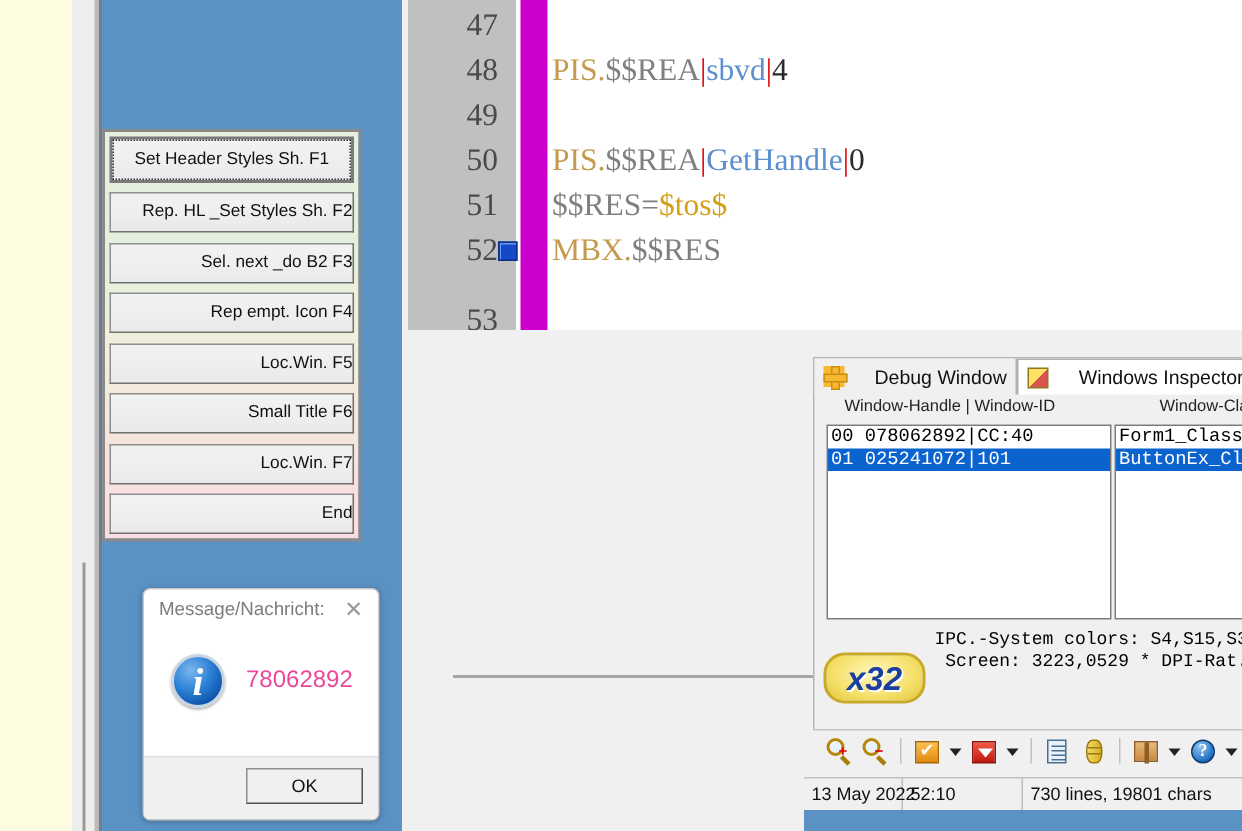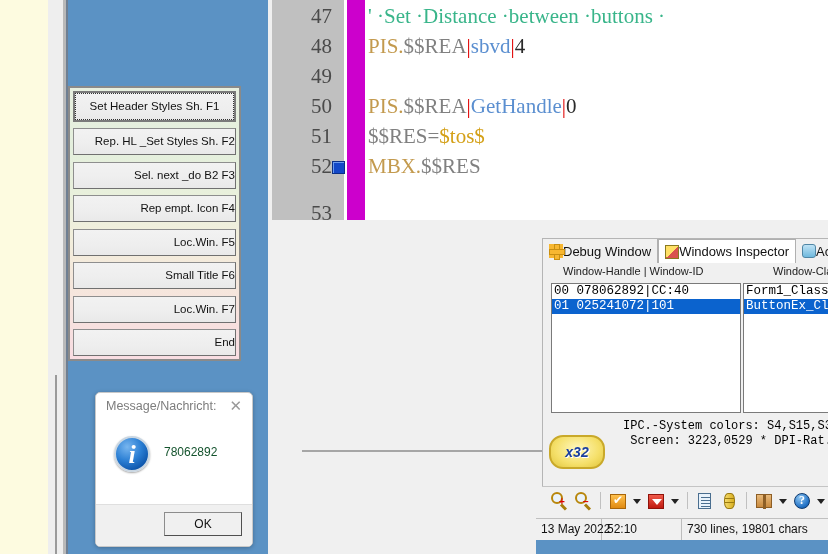--- a/index.html
+++ b/index.html
@@ -60,21 +60,21 @@
     position:absolute; left:18px; top:13px; width:36px; height:36px; border-radius:50%;
     background:radial-gradient(circle at 35% 28%, #78b6ef 0%, #2b7fd4 45%, #0b52a8 80%, #063d81 100%);
     border:2px solid #c9d6e2;
     box-shadow:0 1px 2px rgba(0,0,0,.35);
   }
   #msg-icon::after{
     content:"i"; position:absolute; left:0; right:0; top:2px;
     text-align:center; color:#fff; font-family:"Liberation Serif", serif;
     font-size:26px; font-weight:bold; font-style:italic;
   }
-  #msg-text{ position:absolute; left:68px; top:22px; font-size:12px; color:#14532d; }
+  #msg-text{ position:absolute; left:68px; top:22px; font-size:16px; color:#ec4899; }
   #msg-footer{
     position:absolute; left:0; bottom:0; width:100%; height:42px;
     background:#f0f0f0; border-top:1px solid #dfdfdf;
   }
   #msg-ok{
     position:absolute; right:10px; top:7px; width:78px; height:24px;
     background:#f0f0f0; border:1px solid #8c8c8c;
     border-right-color:#505050; border-bottom-color:#505050;
     font-size:12px; color:#111; line-height:22px; text-align:center; cursor:pointer;
   }
@@ -103,21 +103,21 @@
   .c-gold{ color:#d4a017; }
 
   #ed-hsep{ position:absolute; left:4px; top:222px; width:556px; height:14px; background:#f0f0f0; }
   #ed-hsep-line{ position:absolute; left:30px; top:228px; width:278px; height:2px; background:#a6a6a6; }
 
   
   #tab-panel{ position:absolute; left:274px; top:238px; width:554px; height:274px; background:#f0f0f0;
               border-left:1px solid #b5b5b5; border-top:1px solid #b5b5b5; }
   #tabstrip{ position:absolute; left:0; top:0; height:24px; display:flex; }
   .tab{
-    display:flex; align-items:center; gap:0; padding:0 6px; height:24px;
+    display:flex; align-items:center; gap:20px; padding:0 6px; height:24px;
     font-size:13px; color:#111; border-right:1px solid #b0b0b0;
     background:#f0f0f0; cursor:pointer; white-space:nowrap;
   }
   .tab.active{ background:#ffffff; border:1px solid #b0b0b0; border-bottom:none; }
   .tab-ico{ width:14px; height:14px; display:inline-block; position:relative; flex:0 0 14px; }
 
   
   .ico-plus{ background:#f7b731; }
   .ico-plus::before{ content:""; position:absolute; left:5px; top:0; width:4px; height:14px; background:#f7b731; border:1px solid #c98f12;}
   .ico-plus::after{ content:""; position:absolute; left:0; top:5px; width:14px; height:4px; background:#f7b731; border:1px solid #c98f12;}
@@ -135,25 +135,25 @@
   #listbox-right{ left:200px; width:354px; }
   .lrow{
     font-family:"Liberation Mono", monospace; font-size:12.5px; color:#000;
     padding:0 2px; height:15px; line-height:15px; white-space:pre;
   }
   .lrow.sel{ background:#0b63ce; color:#ffffff; }
 
   #info-block{ position:absolute; left:80px; top:180px; font-family:"Liberation Mono", monospace;
                font-size:12px; color:#000; line-height:15px; white-space:pre; }
   #x32-badge{
-    position:absolute; left:6px; top:196px; width:56px; height:34px;
+    position:absolute; left:6px; top:196px; width:68px; height:34px;
     background:radial-gradient(ellipse at 50% 40%, #fff8bf 0%, #f5e06a 60%, #e0c53c 100%);
     border:2px solid #c9a92a; border-radius:14px;
     color:#1a3fa0; font-family:"Liberation Sans", sans-serif; font-weight:bold;
-    font-size:14px; text-align:center; line-height:31px; font-style:italic;
+    font-size:22px; text-align:center; line-height:31px; font-style:italic;
     text-shadow:1px 1px 0 #ffffff;
   }
 
   
   #toolbar{
     position:absolute; left:274px; top:486px; width:554px; height:28px;
     background:#f0f0f0; border-top:1px solid #c4c4c4;
     display:flex; align-items:center; gap:2px; padding-left:6px;
   }
   .tb{ width:22px; height:22px; position:relative; display:inline-block; cursor:pointer; }
@@ -253,21 +253,20 @@
     <div id="msg-ok">OK</div>
   </div>
 </div>
 
 <div id="right-pane">
 
   <div id="editor">
     <div id="gutter"></div>
     <div id="magenta-bar"></div>
   <div class="ln" style="top: 4px;">47</div>
-      <div class="code" style="top: 4px;"><span class="c-comment">' ·Set ·Distance ·between ·buttons ·</span></div>
       <div class="ln" style="top: 34px;">48</div>
       <div class="code" style="top: 34px;"><span class="c-cmd">PIS.</span><span class="c-gray">$$REA</span><span class="c-pipe">|</span><span class="c-blue">sbvd</span><span class="c-pipe">|</span><span class="c-num">4</span></div>
       <div class="ln" style="top: 64px;">49</div>
       <div class="code" style="top: 64px;"></div>
       <div class="ln" style="top: 94px;">50</div>
       <div class="code" style="top: 94px;"><span class="c-cmd">PIS.</span><span class="c-gray">$$REA</span><span class="c-pipe">|</span><span class="c-blue">GetHandle</span><span class="c-pipe">|</span><span class="c-num">0</span></div>
       <div class="ln" style="top: 124px;">51</div>
       <div class="code" style="top: 124px;"><span class="c-gray">$$RES=</span><span class="c-gold">$tos$</span></div>
       <div class="ln" style="top: 154px;">52</div>
       <div class="bp" style="top: 161px;"></div>

